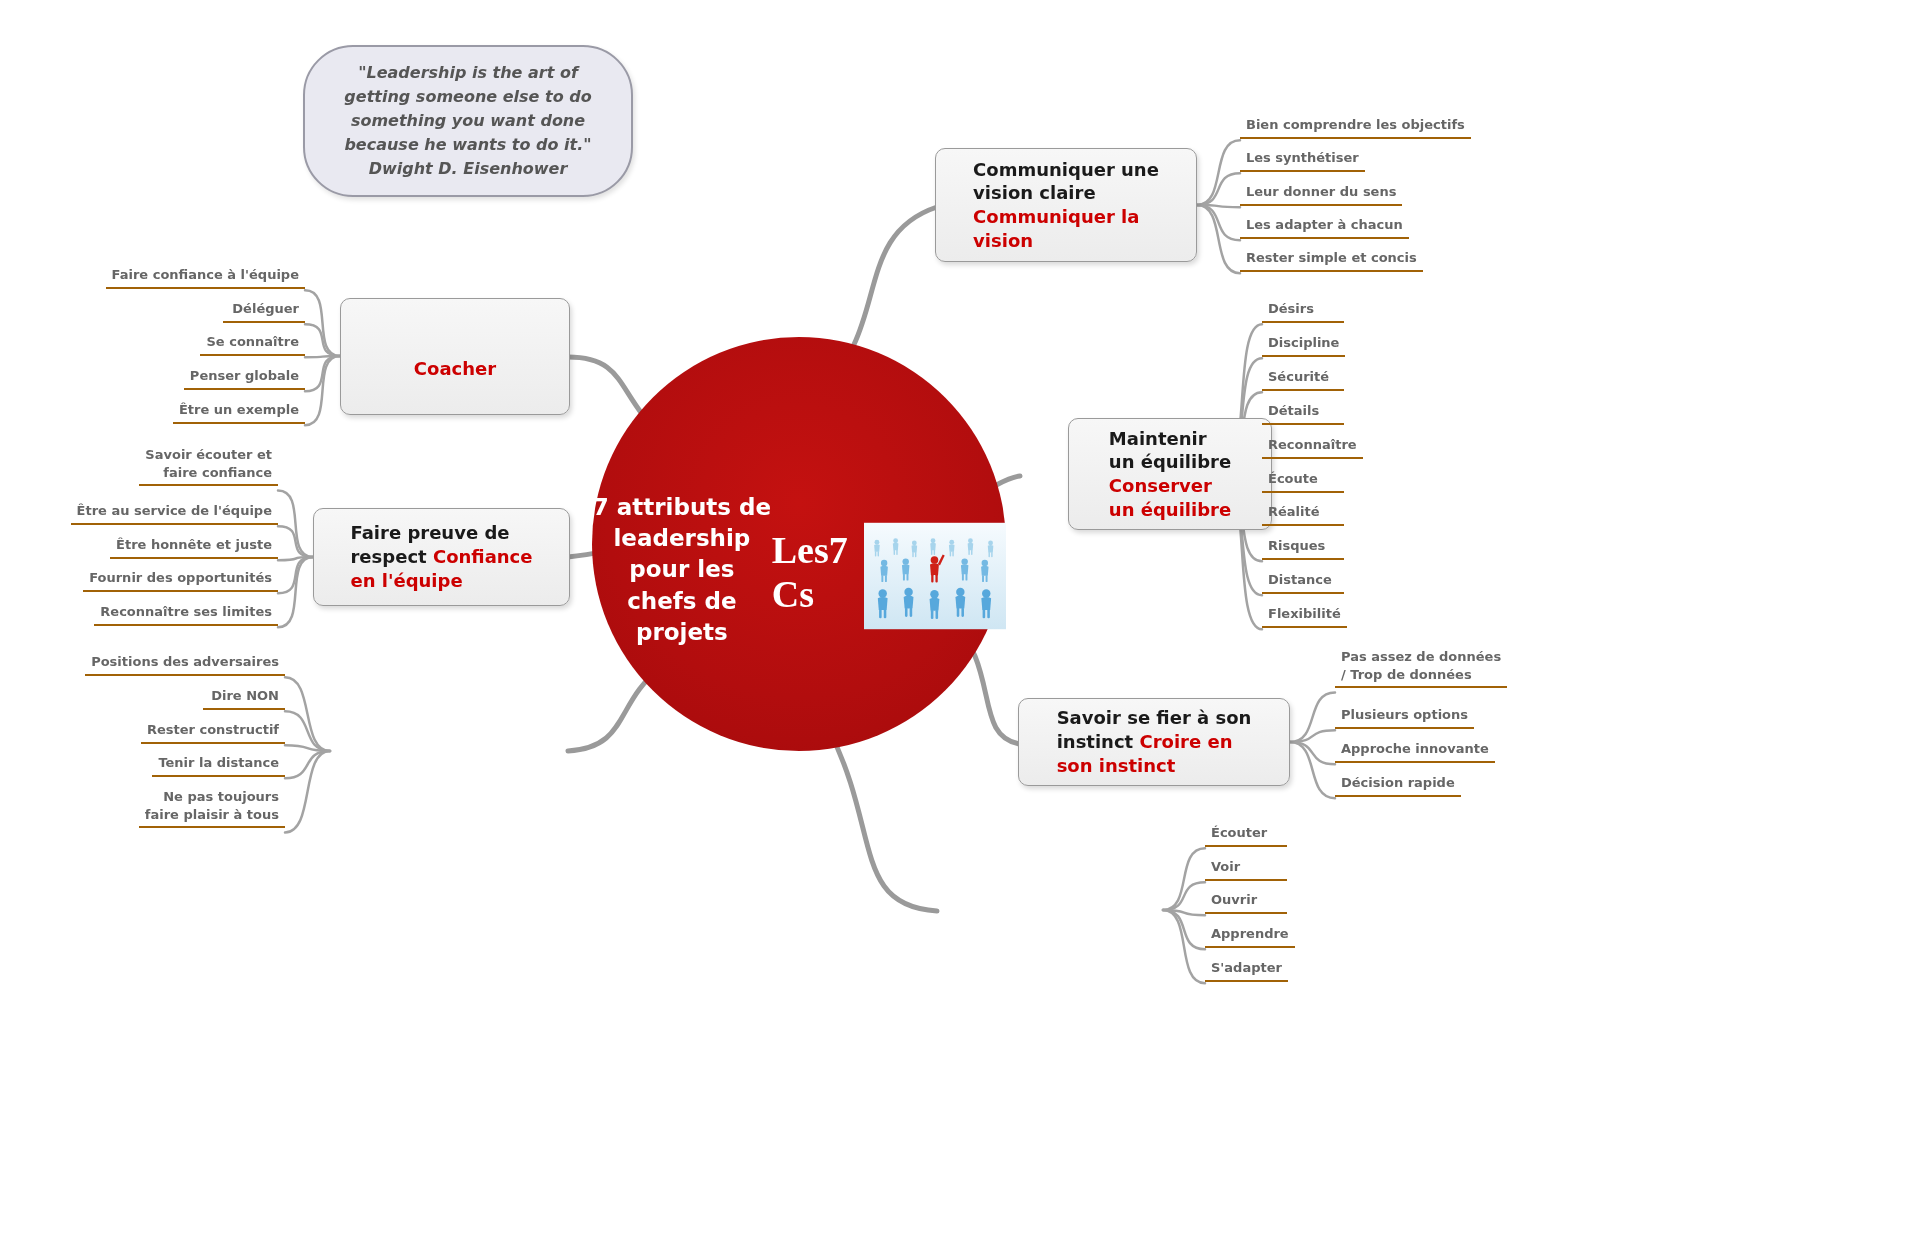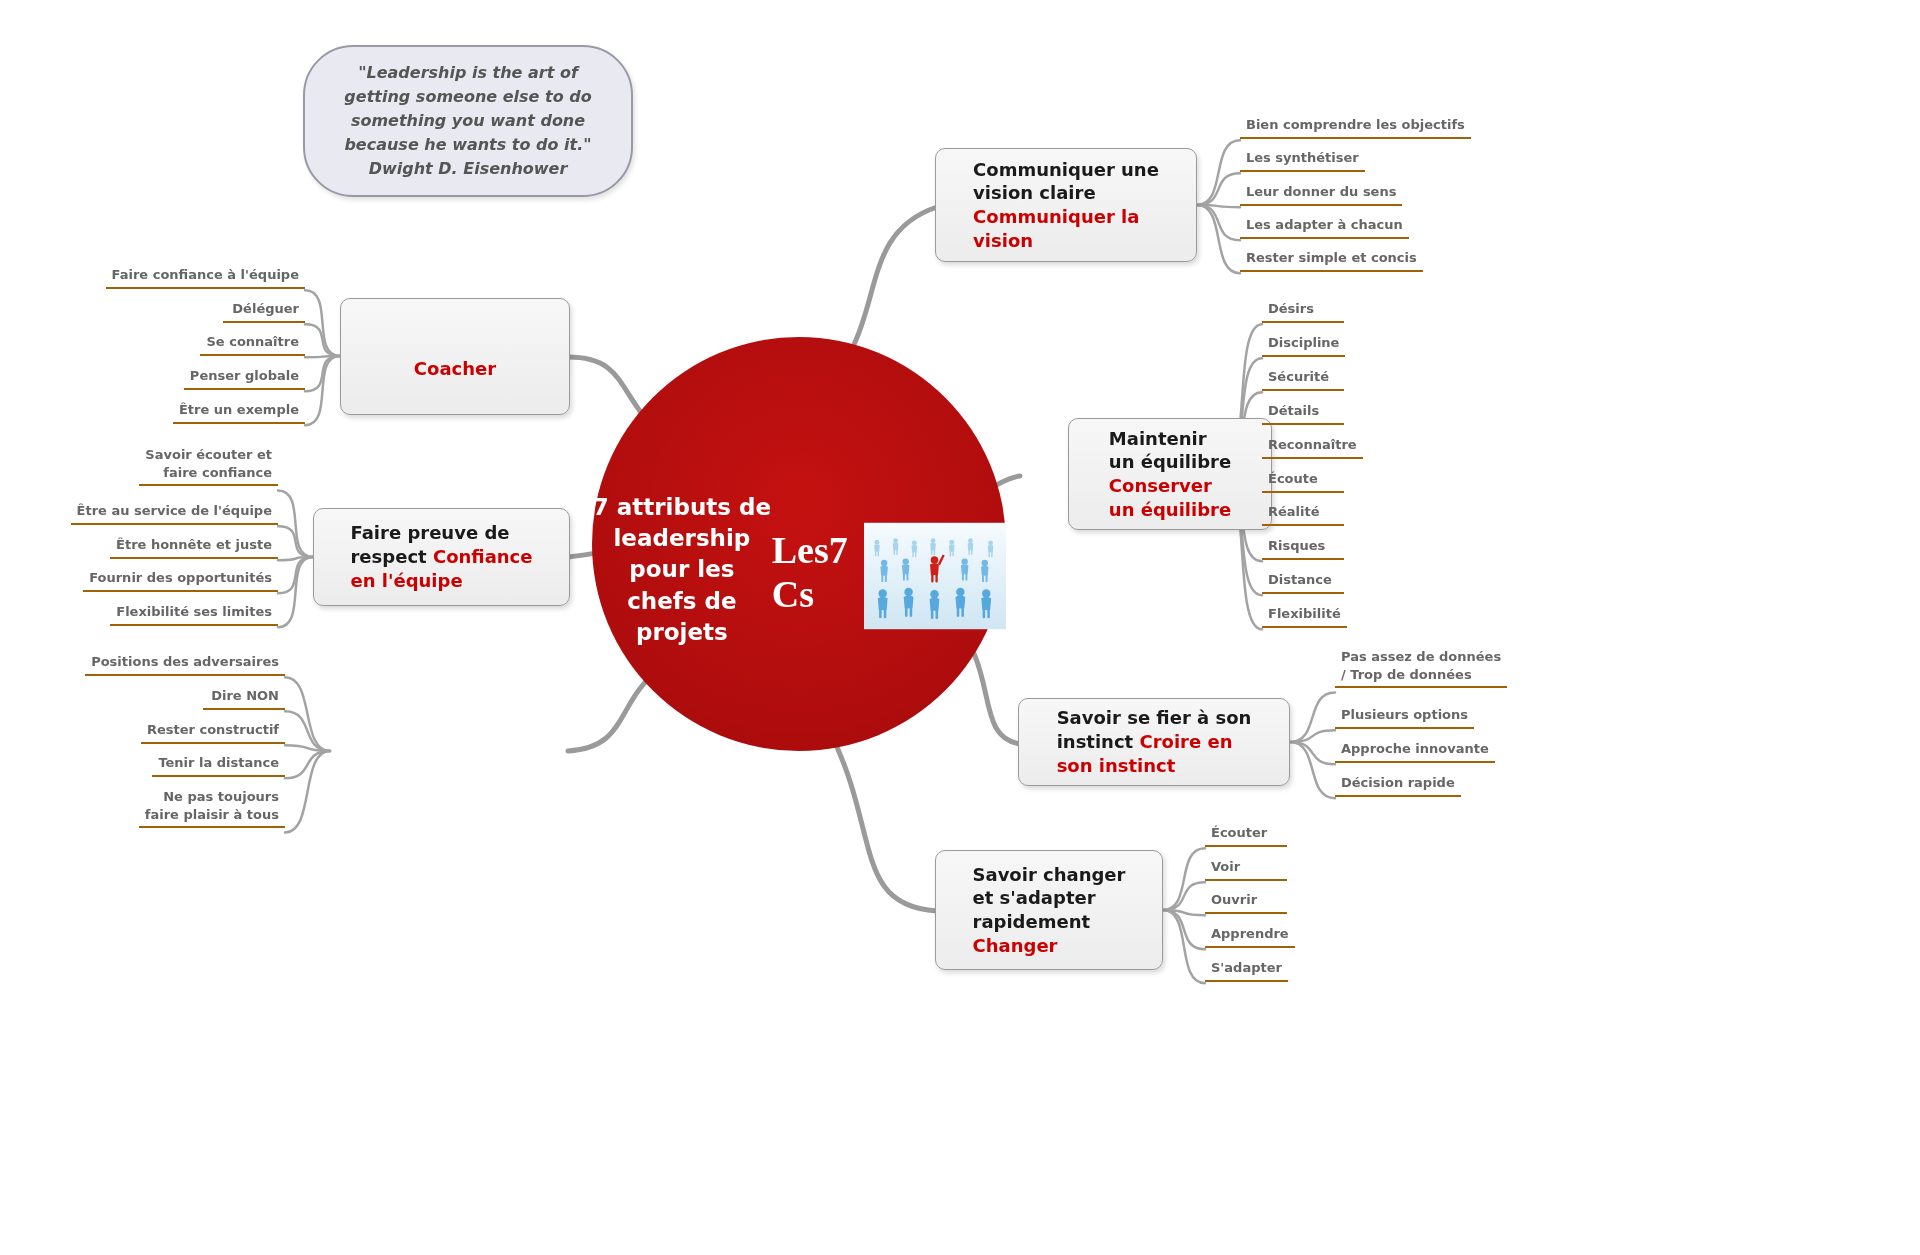--- a/index.html
+++ b/index.html
@@ -198,26 +198,20 @@
     <div class="node-text"><span>Maintenir
 un équilibre</span><span class="node-red">
 Conserver
 un équilibre</span></div>
   </div>
   <div class="topic-node" style="left:1018px;top:698px;width:272px;height:88px">
     <div class="node-text"><span>Savoir se fier à son
 instinct</span><span class="node-red"> Croire en
 son instinct</span></div>
   </div>
-  <div class="topic-node" style="left:935px;top:850px;width:228px;height:120px">
-    <div class="node-text"><span>Savoir changer
-et s'adapter
-rapidement</span><span class="node-red">
-Changer</span></div>
-  </div>
   <div class="topic-node" style="left:340px;top:298px;width:230px;height:117px">
     <div class="node-text"><span class="node-red">
 Coacher</span></div>
   </div>
   <div class="topic-node" style="left:313px;top:508px;width:257px;height:98px">
     <div class="node-text"><span>Faire preuve de
 respect</span><span class="node-red"> Confiance
 en l'équipe</span></div>
   </div>
 
@@ -254,21 +248,21 @@
   <div class="leaf leaf-left" style="right:1615px;top:300px">Déléguer</div>
   <div class="leaf leaf-left" style="right:1615px;top:333px">Se connaître</div>
   <div class="leaf leaf-left" style="right:1615px;top:367px">Penser globale</div>
   <div class="leaf leaf-left" style="right:1615px;top:401px">Être un exemple</div>
 
   <div class="leaf leaf-left" style="right:1642px;top:446px">Savoir écouter et
 faire confiance</div>
   <div class="leaf leaf-left" style="right:1642px;top:502px">Être au service de l'équipe</div>
   <div class="leaf leaf-left" style="right:1642px;top:536px">Être honnête et juste</div>
   <div class="leaf leaf-left" style="right:1642px;top:569px">Fournir des opportunités</div>
-  <div class="leaf leaf-left" style="right:1642px;top:603px">Flexibilité ses limites</div>
+  <div class="leaf leaf-left" style="right:1642px;top:603px">Reconnaître ses limites</div>
 
   <div class="leaf leaf-left" style="right:1635px;top:653px">Positions des adversaires</div>
   <div class="leaf leaf-left" style="right:1635px;top:687px">Dire NON</div>
   <div class="leaf leaf-left" style="right:1635px;top:721px">Rester constructif</div>
   <div class="leaf leaf-left" style="right:1635px;top:754px">Tenir la distance</div>
   <div class="leaf leaf-left" style="right:1635px;top:788px">Ne pas toujours
 faire plaisir à tous</div>
 
 </div>
 

